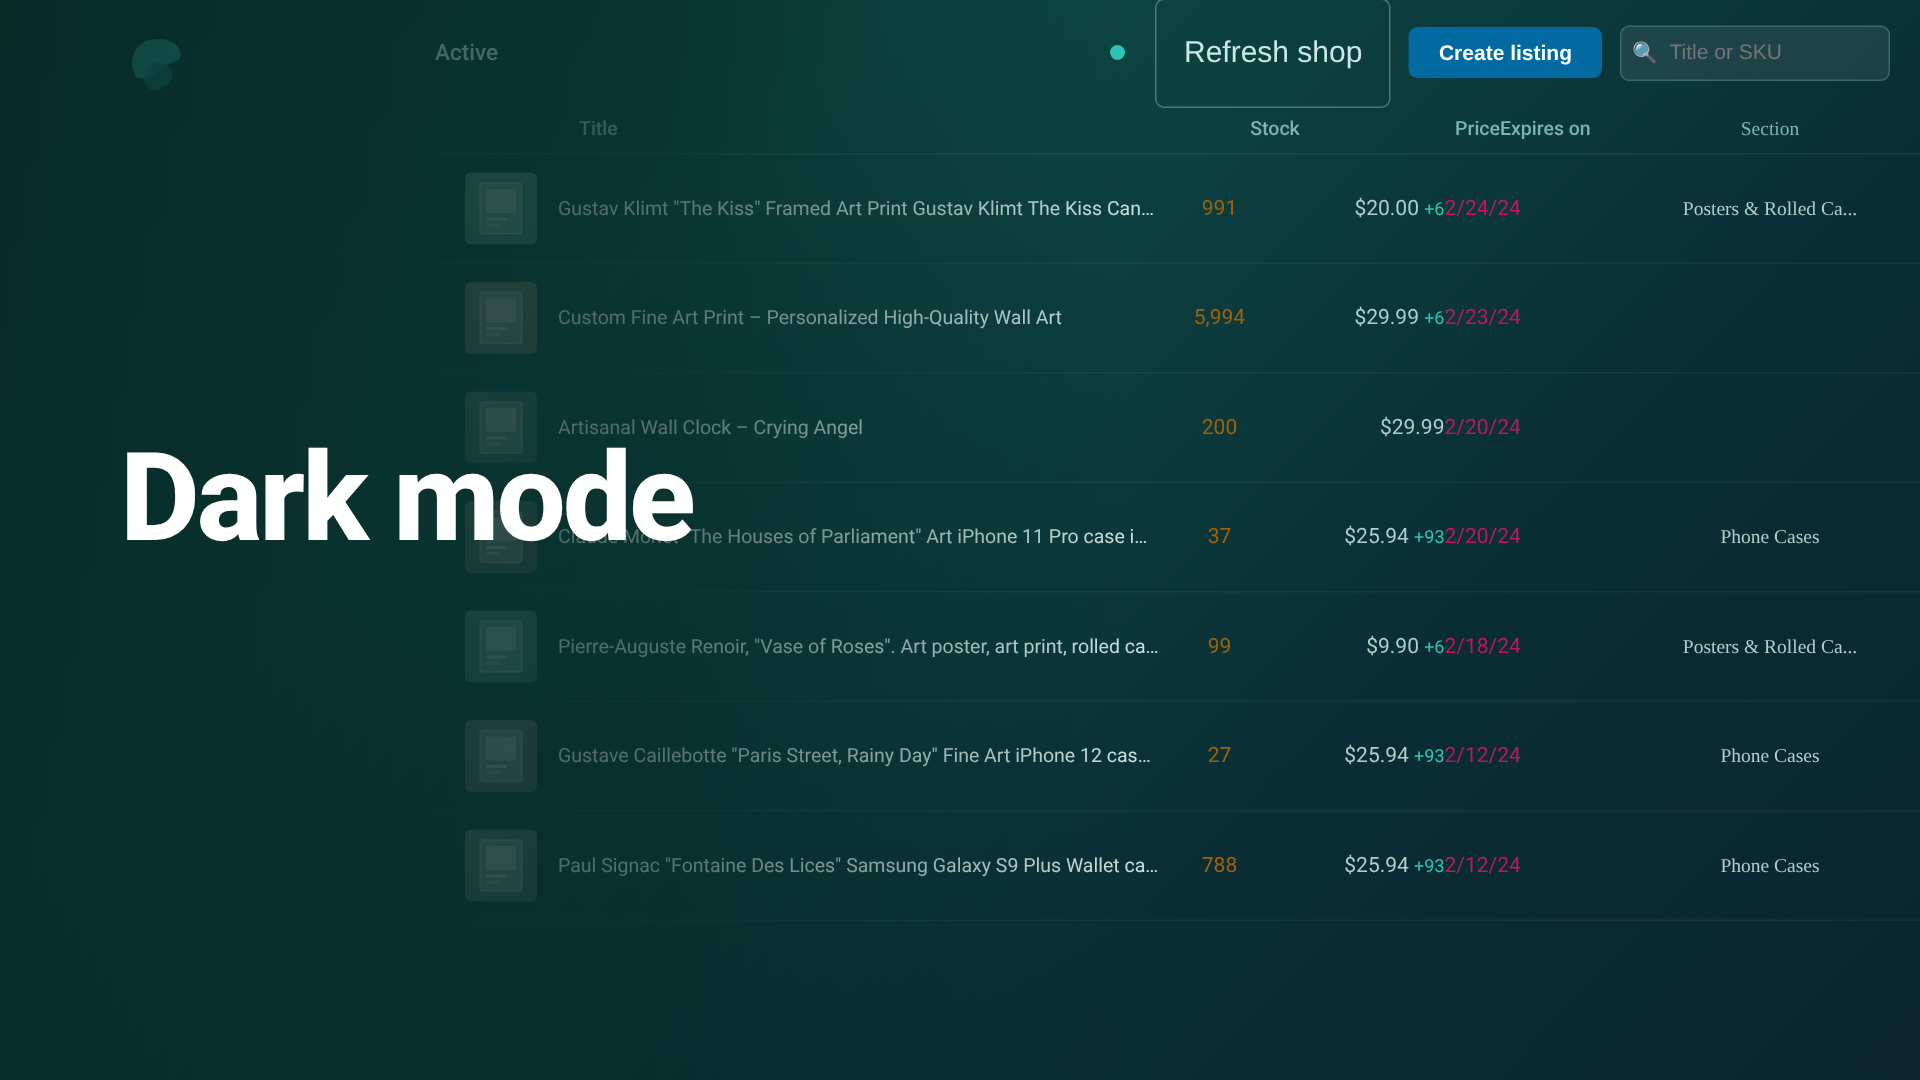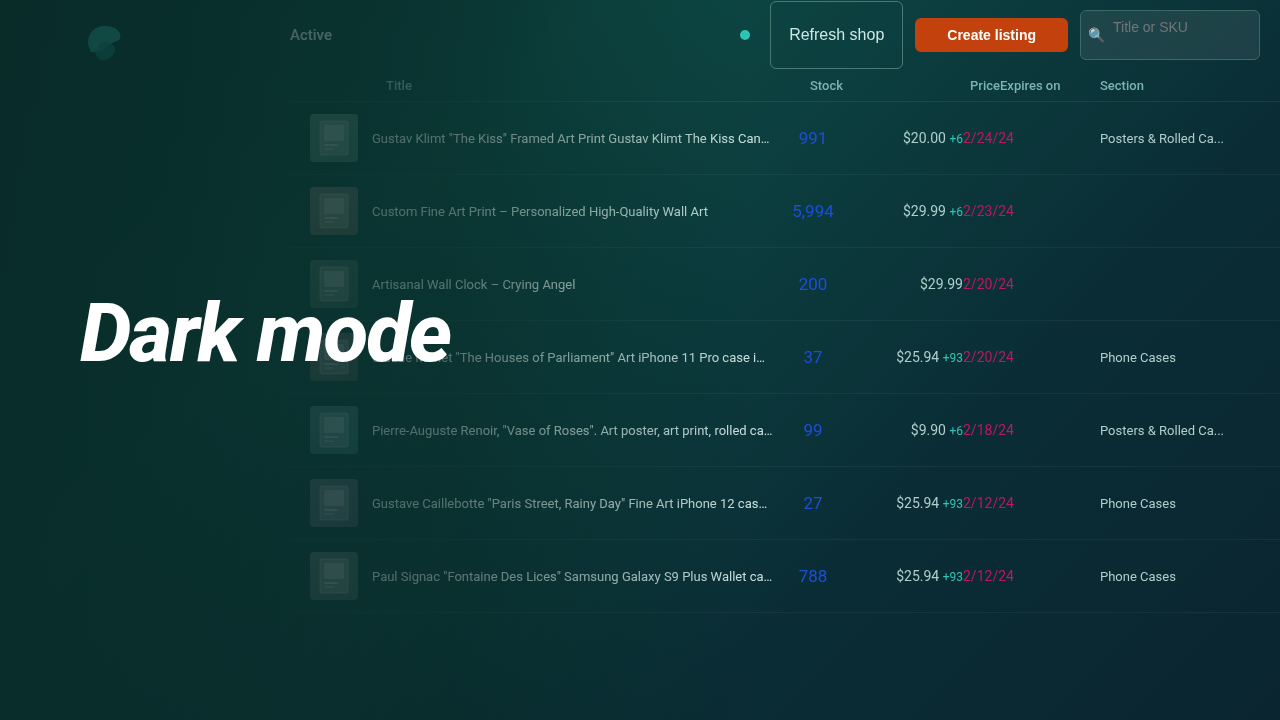--- a/index.html
+++ b/index.html
@@ -54,40 +54,40 @@
       border-radius: 50%;
       margin-right: 8px;
     }
 
     .btn-refresh {
       background: transparent;
       border: 1px solid #4a7a74;
       color: #cce8e4;
       padding: 24px 18px;
       border-radius: 6px;
-      font-size: 16px;
+      font-size: 20px;
       cursor: pointer;
     }
 
     .btn-create {
-      background: #c2410c;
+      background: #0369a1;
       border: none;
       color: #fff;
-      padding: 9px 32px;
+      padding: 9px 20px;
       border-radius: 6px;
       font-size: 14px;
       font-weight: 600;
       cursor: pointer;
     }
 
     .search-box {
       background: rgba(255,255,255,0.08);
       border: 1px solid #3a6a65;
       border-radius: 6px;
-      padding: 8px 14px 24px 32px;
+      padding: 8px 14px 11px 32px;
       color: #8ab8b4;
       font-size: 14px;
       width: 180px;
       position: relative;
     }
 
     .search-wrapper {
       position: relative;
       display: flex;
       align-items: center;
@@ -115,24 +115,24 @@
       display: flex;
       align-items: center;
       padding: 8px 20px;
       border-bottom: 1px solid rgba(255,255,255,0.07);
       color: #7ab5b0;
       font-size: 13px;
       font-weight: 500;
     }
 
     .col-title { flex: 1; min-width: 0; }
-    .col-stock { width: 80px; }
+    .col-stock { width: 80px; text-align: center; }
     .col-price { width: 110px; text-align: right; }
     .col-expires { width: 100px; text-align: left; }
-    .col-section { width: 160px; text-align: left; }
+    .col-section { width: 160px; text-align: center; font-family: Liberation Serif, serif; }
 
     .table-row {
       display: flex;
       align-items: center;
       padding: 12px 20px;
       border-bottom: 1px solid rgba(255,255,255,0.05);
       transition: background 0.15s;
     }
 
     .thumbnail {
@@ -166,22 +166,22 @@
       font-size: 13px;
       color: #c8e0dc;
       white-space: nowrap;
       overflow: hidden;
       text-overflow: ellipsis;
     }
 
     .cell-stock {
       width: 80px;
       text-align: center;
-      font-size: 17px;
-      color: #1d4ed8;
+      font-size: 14px;
+      color: #a16207;
     }
 
     .cell-price {
       width: 110px;
       font-size: 14px;
       color: #b0ceca;
     }
 
     .price-extra {
       color: #2ec4b6;
@@ -204,21 +204,20 @@
       margin-left: 37px;
     }
 
     
     .hero-overlay {
       position: absolute;
       top: 290px;
       left: 80px;
       pointer-events: none;
       z-index: 10;
-      font-style: italic;
     }
 
     .hero-title {
       font-size: 82px;
       font-weight: 800;
       color: #ffffff;
       line-height: 1.05;
       letter-spacing: -2px;
     }
 

